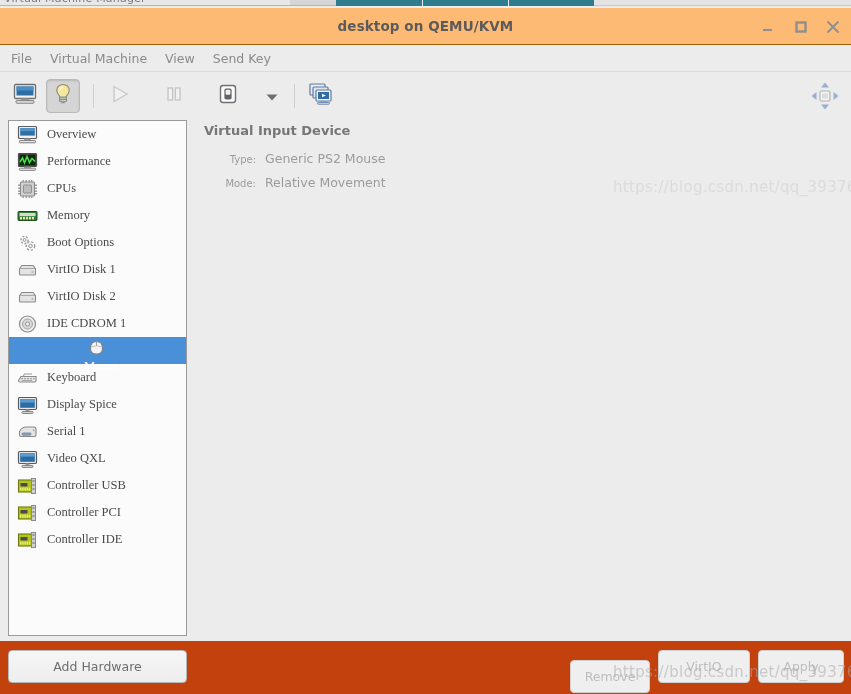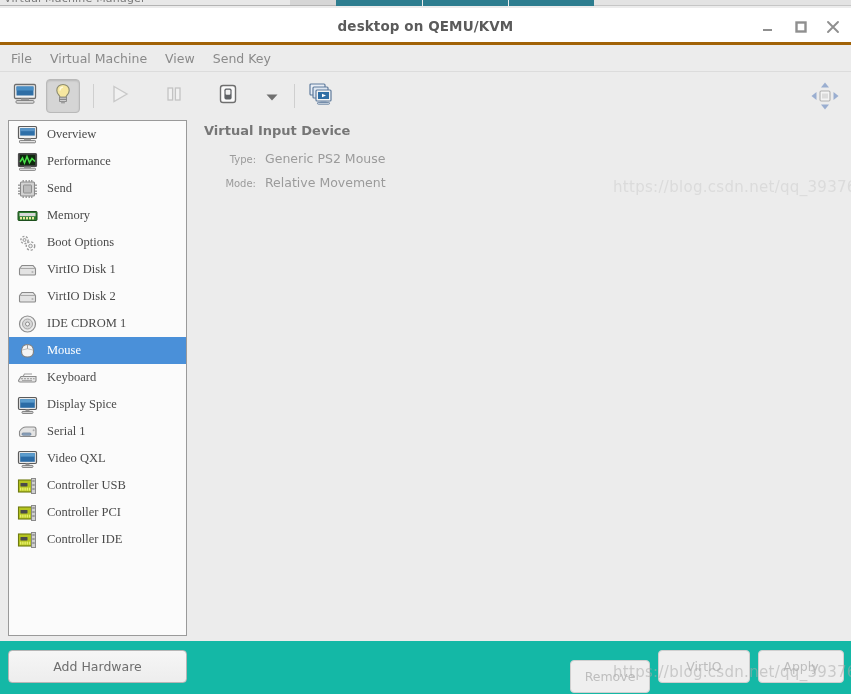--- a/index.html
+++ b/index.html
@@ -45,22 +45,22 @@
   
   #vm-window {
     position: absolute; left: 0; top: 8px; width: 851px; height: 686px;
     background: #ececec;
     display: flex; flex-direction: column;
   }
 
   
   #titlebar {
     position: relative; height: 37px; flex: 0 0 37px;
-    background: #ffffff;
-    border-bottom: 3px solid #a16207;
+    background: #fdba74;
+    border-bottom: 1px solid #a16207;
   }
   #titlebar .title {
     position: absolute; left: 0; right: 0; top: 0; height: 37px;
     line-height: 37px; text-align: center;
     font-size: 13.5px; font-weight: bold; color: #5b5b5b;
     letter-spacing: .1px;
   }
   .win-btn {
     position: absolute; top: 9px; width: 20px; height: 20px;
     cursor: default;
@@ -134,21 +134,21 @@
     cursor: default;
   }
   .side-item .ico {
     width: 22px; height: 22px; flex: 0 0 22px;
     margin-right: 9px;
     display: flex; align-items: center; justify-content: center;
   }
   .side-item .lbl {
     font-size: 12.5px; color: #4a4a4a; white-space: nowrap;
   }
-  .side-item.selected { background: #4a90d9; }
+  .side-item.selected { background: #4a90d9; flex-direction: column; }
   .side-item.selected .lbl { color: #ffffff; }
 
   
   #content {
     position: absolute; left: 196px; top: 0; right: 0; top: 0; bottom: 0;
   }
   #content h2 {
     margin: 0; padding: 3px 0 0 8px;
     font-size: 13px; font-weight: bold; color: #767676;
   }
@@ -159,21 +159,21 @@
     font-size: 10px; color: #9b9b9b;
   }
   .kv-val {
     margin-left: 9px; font-size: 12.5px; color: #9b9b9b;
   }
 
   
   #footer {
     flex: 0 0 53px; height: 53px;
     position: relative;
-    background: #14b8a6;
+    background: #c2410c;
     padding-left: 32px;
   }
   .btn {
     position: absolute;
     height: 33px;
     border: 1px solid #b6b6b6;
     border-radius: 4px;
     background: linear-gradient(#f6f6f6, #ededed);
     font-size: 12.5px; color: #6e6e6e;
     display: flex; align-items: center; justify-content: center;
@@ -382,21 +382,21 @@
                 <rect x="1" y="8.5" width="2" height="1.4"></rect>
               <rect x="1" y="11.5" width="2" height="1.4"></rect>
                 <rect x="1" y="14" width="2" height="1.4"></rect>
               <rect x="18" y="5.5" width="2" height="1.4"></rect>
                 <rect x="18" y="8.5" width="2" height="1.4"></rect>
               <rect x="18" y="11.5" width="2" height="1.4"></rect>
                 <rect x="18" y="14" width="2" height="1.4"></rect>
             </g>
           </svg>
         </span>
-        <span class="lbl">Send</span>
+        <span class="lbl">CPUs</span>
       </div>
 
       <div class="side-item">
         <span class="ico">
           <svg width="21" height="20" viewBox="0 0 21 20">
             <rect x="1" y="5.5" width="19" height="9" rx=".8" fill="#2f7d2f" stroke="#1d4f1d" stroke-width="1"></rect>
             <rect x="2.5" y="7" width="16" height="3.2" fill="#d8d8d8"></rect>
             <g fill="#e8e8a0">
               <rect x="3" y="11" width="2" height="2.4"></rect>
                 <rect x="6" y="11" width="2" height="2.4"></rect>

